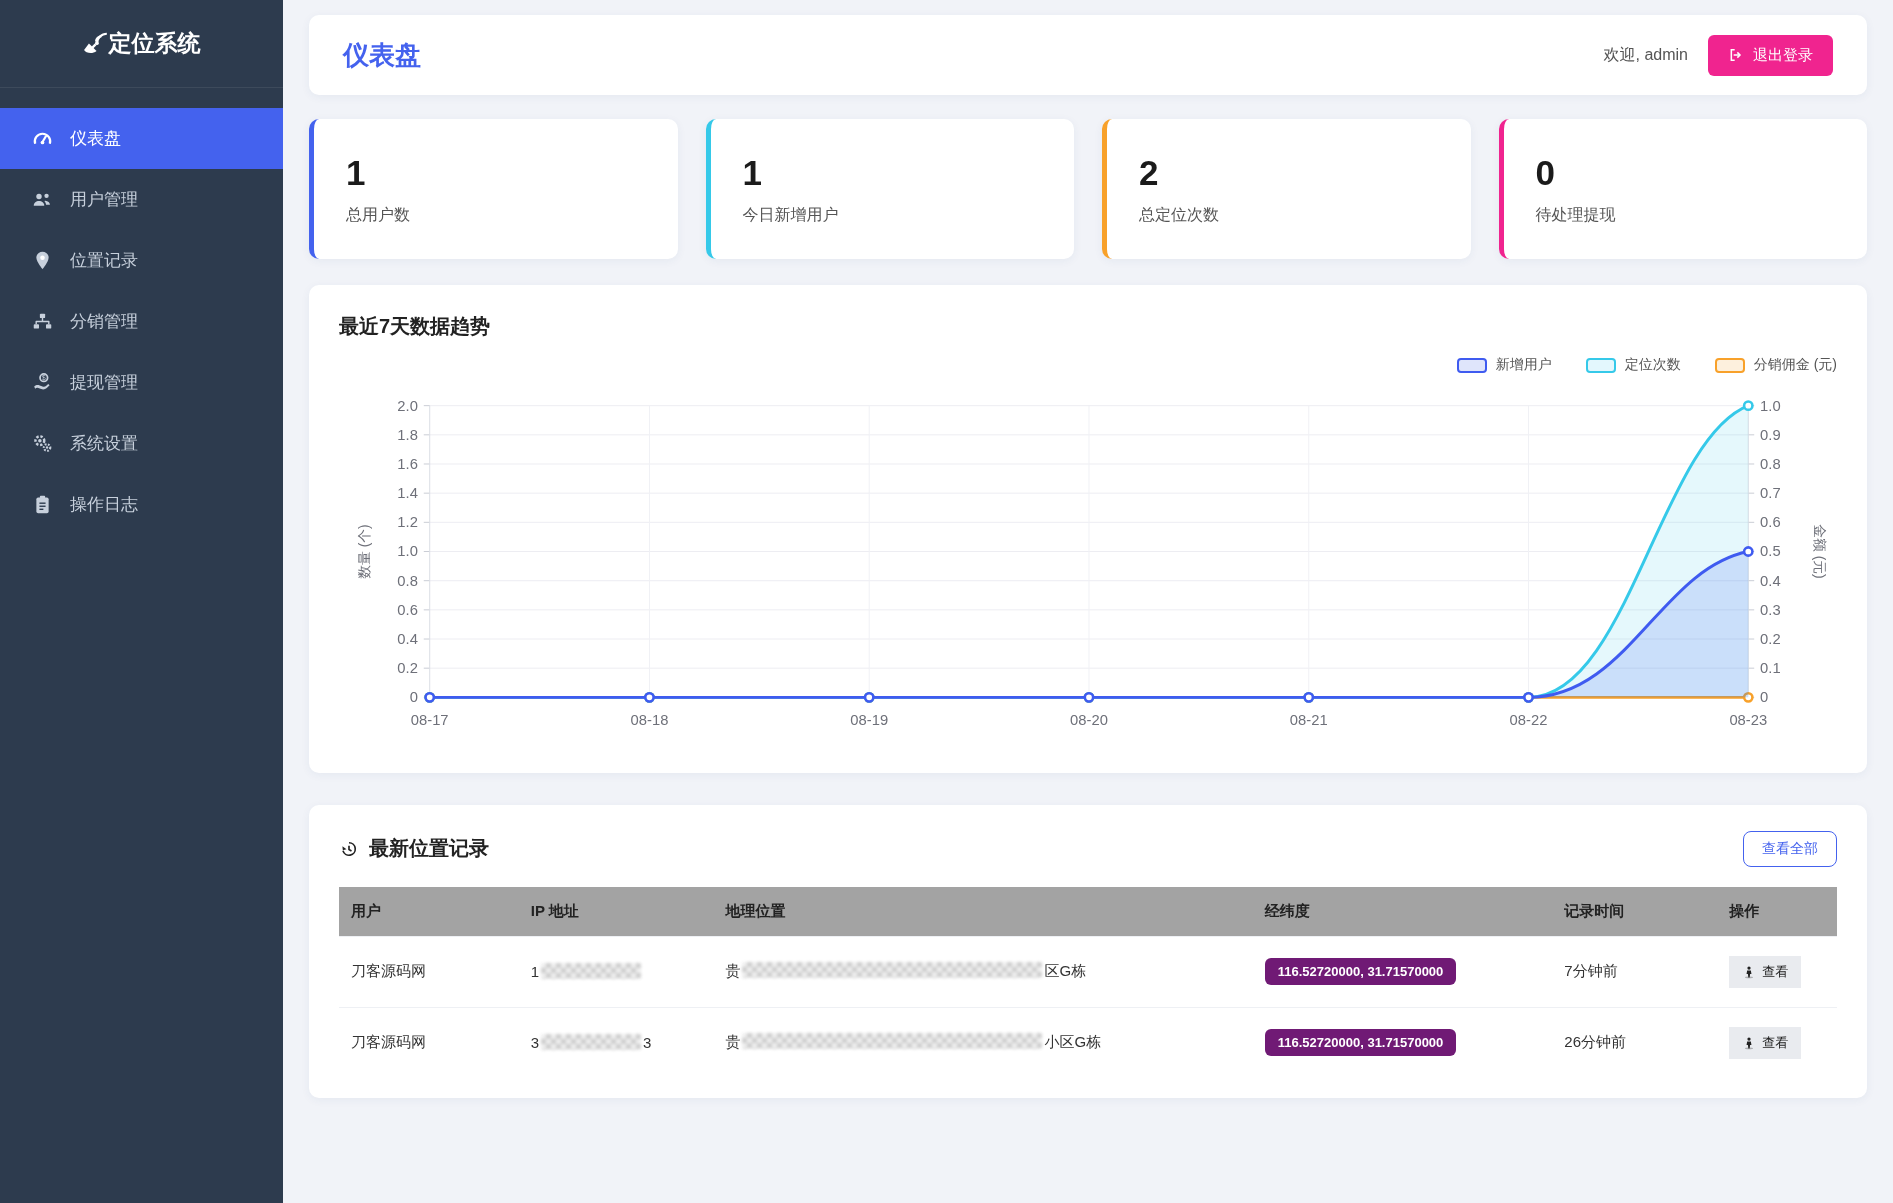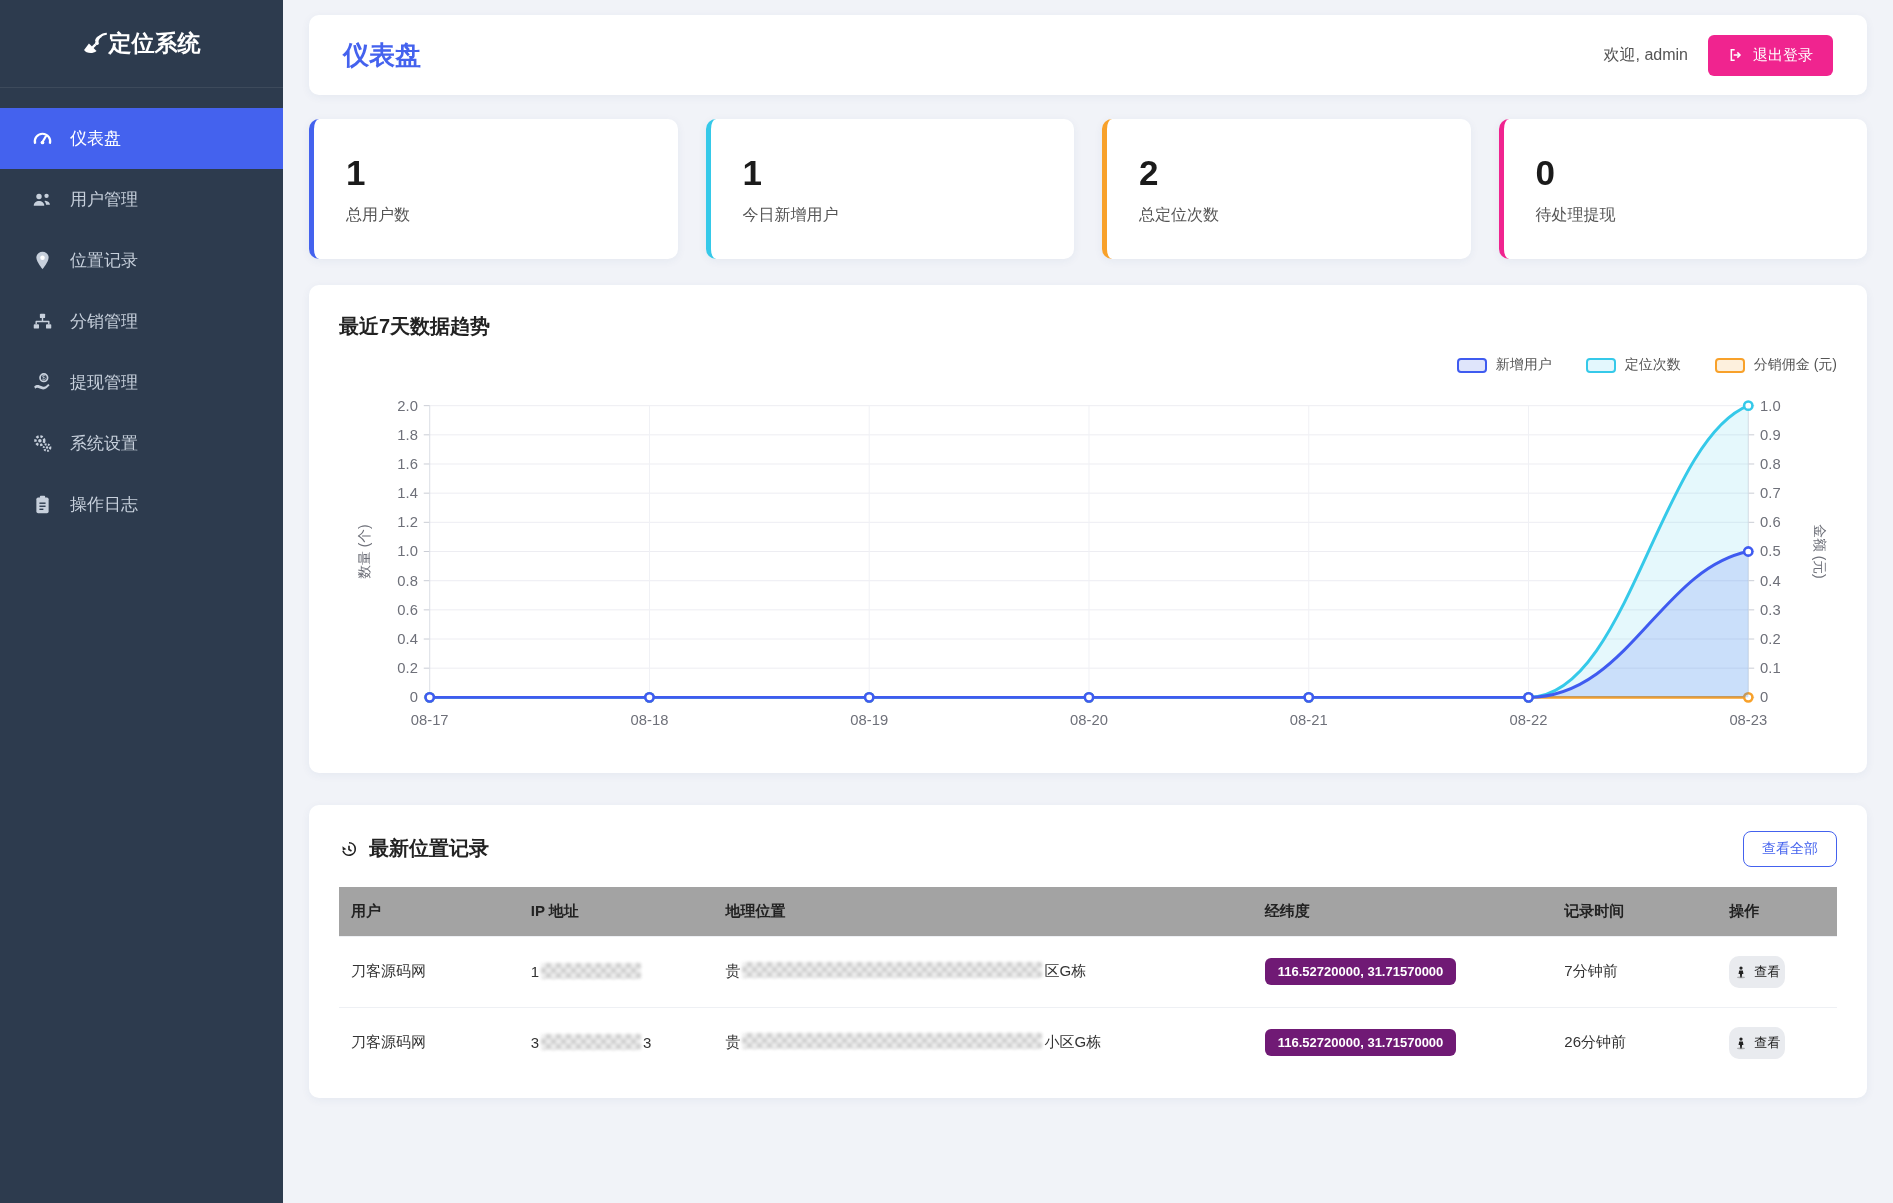--- a/index.html
+++ b/index.html
@@ -50,21 +50,21 @@
   .records-title .ic { width:20px; height:20px; color:#222; }
   .viewall-btn { background:#fff; color:#4462ee; border:1px solid #4462ee; border-radius:8px;
                  padding:8px 18px; font-size:14px; cursor:pointer; font-family:inherit; }
   table { width:100%; border-collapse:collapse; }
   thead tr { background:#a3a3a3; }
   th { text-align:left; font-size:15px; font-weight:bold; color:#222; padding:15px 12px; }
   td { font-size:15px; color:#333; padding:19px 12px; border-top:1px solid #eef0f4; }
   .col-user{width:12%} .col-ip{width:13%} .col-loc{width:36%} .col-coord{width:20%} .col-time{width:11%} .col-act{width:8%}
   .coord-badge { display:inline-block; background:#701a75; color:#fff; font-size:13px; font-weight:bold;
                  padding:6px 13px; border-radius:6px; }
-  .view-btn { background:#e9ebef; border:none; border-radius:10px; padding:7px 5px; font-size:13px;
+  .view-btn { background:#e9ebef; border:none; border-radius:0; padding:7px 13px; font-size:13px;
               color:#222; display:inline-flex; align-items:center; gap:6px; cursor:pointer; font-family:inherit; }
   .view-btn .ic { width:14px; height:14px; }
   .mosaic { display:inline-block; vertical-align:-2px; height:16px; border-radius:2px; margin:0 2px;
     background-image:
       linear-gradient(45deg,#c6c6c6 25%,transparent 25%,transparent 75%,#c6c6c6 75%),
       linear-gradient(45deg,#c6c6c6 25%,#ececec 25%,#ececec 75%,#c6c6c6 75%);
     background-size:10px 10px; background-position:0 0,5px 5px; filter:blur(1.6px); opacity:.85; }
   .m-ip{width:100px} .m-loc{width:300px}
 </style>
 </head>

